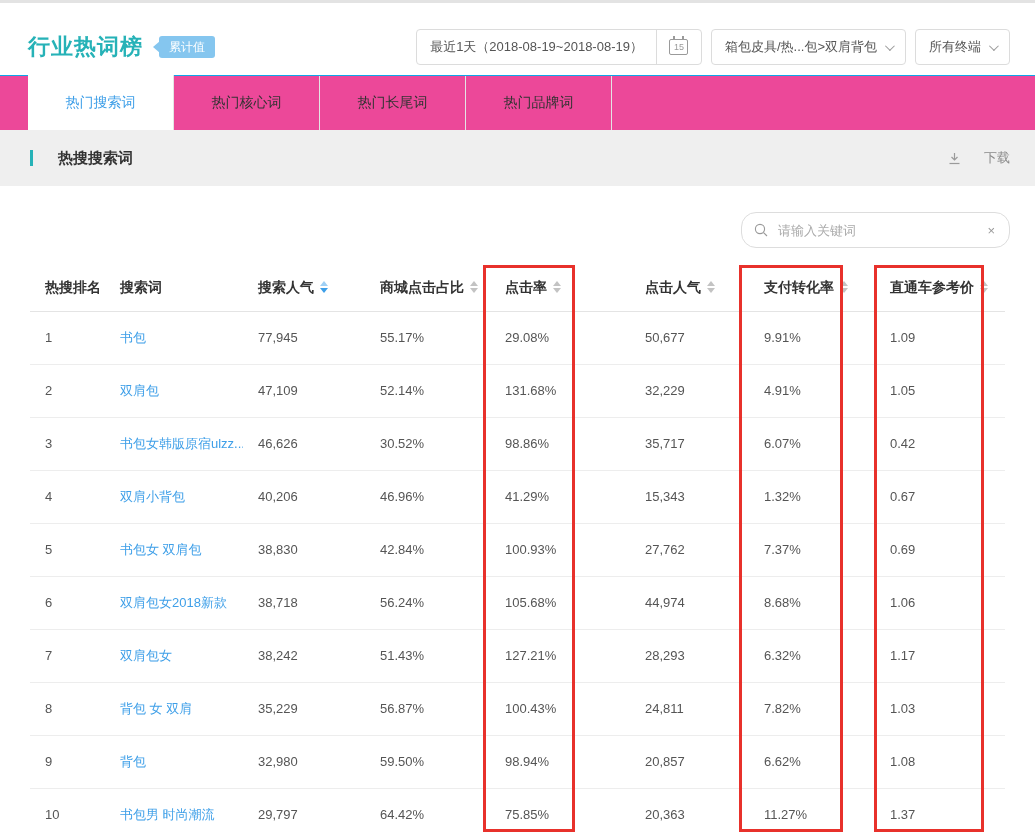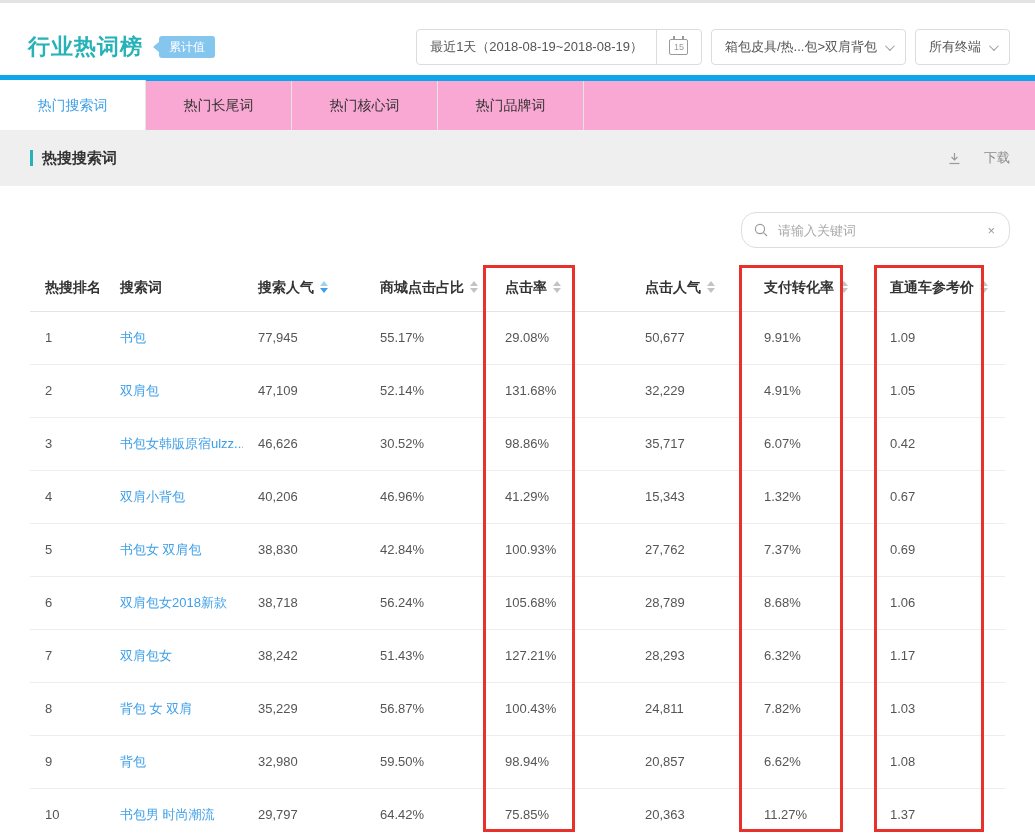--- a/index.html
+++ b/index.html
@@ -22,28 +22,28 @@
   .date-text { padding:0 13px; white-space:nowrap; }
   .v-divider { width:1px; align-self:stretch; background:#dcdcdc; }
   .calendar-cell { width:44px; display:flex; justify-content:center; align-items:flex-start; }
   .cal-icon { width:19px; height:16px; border:1px solid #9a9a9a; border-radius:2px; position:relative; font-size:9px; color:#9a9a9a; text-align:center; line-height:15px; }
   .cal-icon::before, .cal-icon::after { content:""; position:absolute; top:-4px; width:2px; height:4px; background:#9a9a9a; }
   .cal-icon::before { left:3px; } .cal-icon::after { right:3px; }
   .select-box { padding:0 13px; white-space:nowrap; }
   .chevron { display:inline-block; width:7px; height:7px; border-right:1px solid #9a9a9a; border-bottom:1px solid #9a9a9a; transform:rotate(45deg) translateY(-2px); margin-left:8px; }
 
   
-  .tabs { display:flex; height:55px; background:#f9a8d4; border-top:6px solid #0ea5e9; }
+  .tabs { display:flex; height:55px; background:#ec4899; border-top:1px solid #0ea5e9;padding-left:28px; }
   .tab { width:146px; display:flex; align-items:center; justify-content:center; font-size:14px; color:#333; border-right:1px solid #e4e4e4; cursor:pointer; }
   .tab.active { background:#fff; color:#3e9fe8; margin-top:-1px; padding-top:1px; }
   .tabs-filler { flex:1; }
 
   
   .section-bar { height:56px; background:#efefef; display:flex; align-items:center; justify-content:space-between; padding:0 25px 0 30px; }
-  .section-title { display:flex; align-items:center; font-size:15px; font-weight:bold; color:#333; }
+  .section-title { display:flex; align-items:center; font-size:15px; font-weight:bold; color:#333;gap:16px; }
   .accent-bar { width:3px; height:16px; background:#26b2b7; margin-right:9px; }
   .download { display:flex; align-items:center; gap:23px; font-size:13px; color:#888; cursor:pointer; }
 
   
   .content { background:#fff; }
   .search-row { display:flex; justify-content:flex-end; padding:26px 25px 0; }
   .search-box { width:269px; height:36px; border:1px solid #ddd; border-radius:15px; display:flex; align-items:center; padding:0 12px; background:#fff; }
   .search-box input { border:none; outline:none; flex:1; font-size:13px; color:#333; margin-left:8px; background:transparent; font-family:inherit; }
   .search-box input::placeholder { color:#aaa; }
   .clear-btn { color:#999; font-size:13px; cursor:pointer; padding:0 2px; }
@@ -90,22 +90,22 @@
     </div>
     <div class="control-box select-box">
       <span>所有终端</span>
       <span class="chevron"></span>
     </div>
   </div>
 </div>
 
 <div class="tabs" id="tabs-row">
     <div class="tab active">热门搜索词</div>
+    <div class="tab">热门核心词</div>
     <div class="tab">热门长尾词</div>
-    <div class="tab">热门核心词</div>
     <div class="tab">热门品牌词</div>
     <div class="tabs-filler"></div>
   </div>
 
 <div class="section-bar">
   <div class="section-title">
     <span class="accent-bar"></span>
     <span>热搜搜索词</span>
   </div>
   <div class="download">
@@ -203,21 +203,21 @@
             <td>27,762</td>
             <td>7.37%</td>
             <td>0.69</td>
           </tr>
           <tr>
             <td>6</td>
             <td><span class="keyword-link">双肩包女2018新款</span></td>
             <td>38,718</td>
             <td>56.24%</td>
             <td>105.68%</td>
-            <td>28,789</td>
+            <td>44,974</td>
             <td>8.68%</td>
             <td>1.06</td>
           </tr>
           <tr>
             <td>7</td>
             <td><span class="keyword-link">双肩包女</span></td>
             <td>38,242</td>
             <td>51.43%</td>
             <td>127.21%</td>
             <td>28,293</td>

